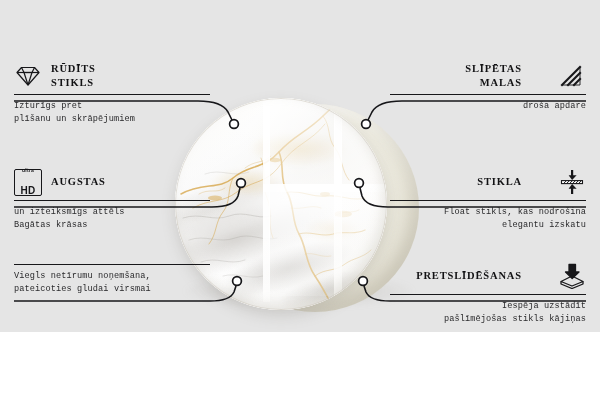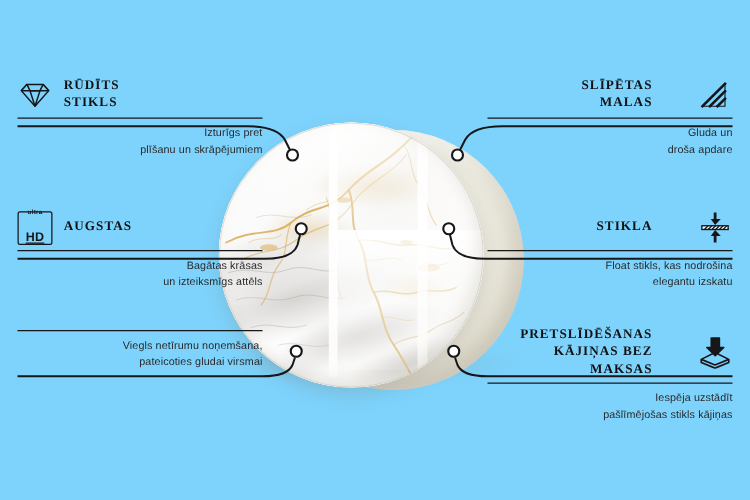--- a/index.html
+++ b/index.html
@@ -3,22 +3,22 @@
 <meta charset="utf-8">
 <style>
   html, body {
     margin: 0;
     padding: 0;
     background: #ffffff;
   }
   #root {
     position: relative;
     width: 600px;
-    height: 400px;
-    background: #7dd3fc;
+    height: 332px;
+    background: #e5e5e5;
     overflow: hidden;
     font-family: "Liberation Serif", "DejaVu Serif", serif;
     color: #1a1a1a;
   }
 
   
   .product-stage {
     position: absolute;
     left: 165px;
     top: 92px;
@@ -173,27 +173,26 @@
     line-height: 1.34;
     color: #121214;
     text-transform: uppercase;
   }
   .f-rule {
     height: 0;
     border-top: 1.4px solid #17171a;
     margin-top: 3px;
   }
   .f-desc {
-    font-family: Liberation Sans, sans-serif;
+    font-family: Liberation Mono, monospace;
     font-size: 8.6px;
     line-height: 1.5;
     color: #2a2a2c;
     margin-top: 5px;
     letter-spacing: 0.1px;
-    text-align: right;
   }
 
   
   .hd-badge {
     width: 26px;
     height: 25px;
     border: 1.4px solid #17171a;
     border-radius: 2px;
     display: flex;
     flex-direction: column;
@@ -332,22 +331,22 @@
           <span class="hd-ultra">ultra</span>
           <span class="hd-hd">HD</span>
         </div>
       </div>
       <div class="f-title">
         <div>AUGSTAS</div>
       </div>
     </div>
     <div class="f-rule"></div>
     <div class="f-desc">
+      <div>un izteiksmīgs attēls</div>
       <div>Bagātas krāsas</div>
-      <div>un izteiksmīgs attēls</div>
     </div>
   </div>
 
   <div class="feature left" style="top:261px;">
     <div class="f-rule"></div>
     <div class="f-desc">
       <div>Viegls netīrumu noņemšana,</div>
       <div>pateicoties gludai virsmai</div>
     </div>
   </div>
@@ -364,21 +363,20 @@
           <path d="M21 3 L21 21 L3 21" fill="none" stroke="#17171a" stroke-width="0.9"></path>
         </svg>
       </div>
       <div class="f-title">
         <div>SLĪPĒTAS</div>
         <div>MALAS</div>
       </div>
     </div>
     <div class="f-rule"></div>
     <div class="f-desc">
-      <div>Gluda un</div>
       <div>droša apdare</div>
     </div>
   </div>
 
   <div class="feature right" style="top:167px;">
     <div class="f-head">
       <div class="f-icon">
         <svg width="26" height="26" viewBox="0 0 26 26">
           <g fill="#17171a">
             <rect x="12" y="1" width="2.2" height="6"></rect>
@@ -414,21 +412,20 @@
         <svg width="28" height="26" viewBox="0 0 28 26">
           <g fill="none" stroke="#17171a" stroke-width="1.3" stroke-linejoin="round">
             <path d="M11 1.5 L17.5 1.5 L17.5 9 L21 9 L14.2 15.5 L7.5 9 L11 9 Z" fill="#17171a"></path>
             <path d="M14 13 L25 18.5 L14 23 L3 18.5 Z"></path>
             <path d="M3 18.5 L3 21 L14 25.5 L25 21 L25 18.5"></path>
           </g>
         </svg>
       </div>
       <div class="f-title">
         <div>PRETSLĪDĒŠANAS</div>
-        <div>KĀJIŅAS BEZ MAKSAS</div>
       </div>
     </div>
     <div class="f-rule"></div>
     <div class="f-desc">
       <div>Iespēja uzstādīt</div>
       <div>pašlīmējošas stikls kājiņas</div>
     </div>
   </div>
 
 </div>

